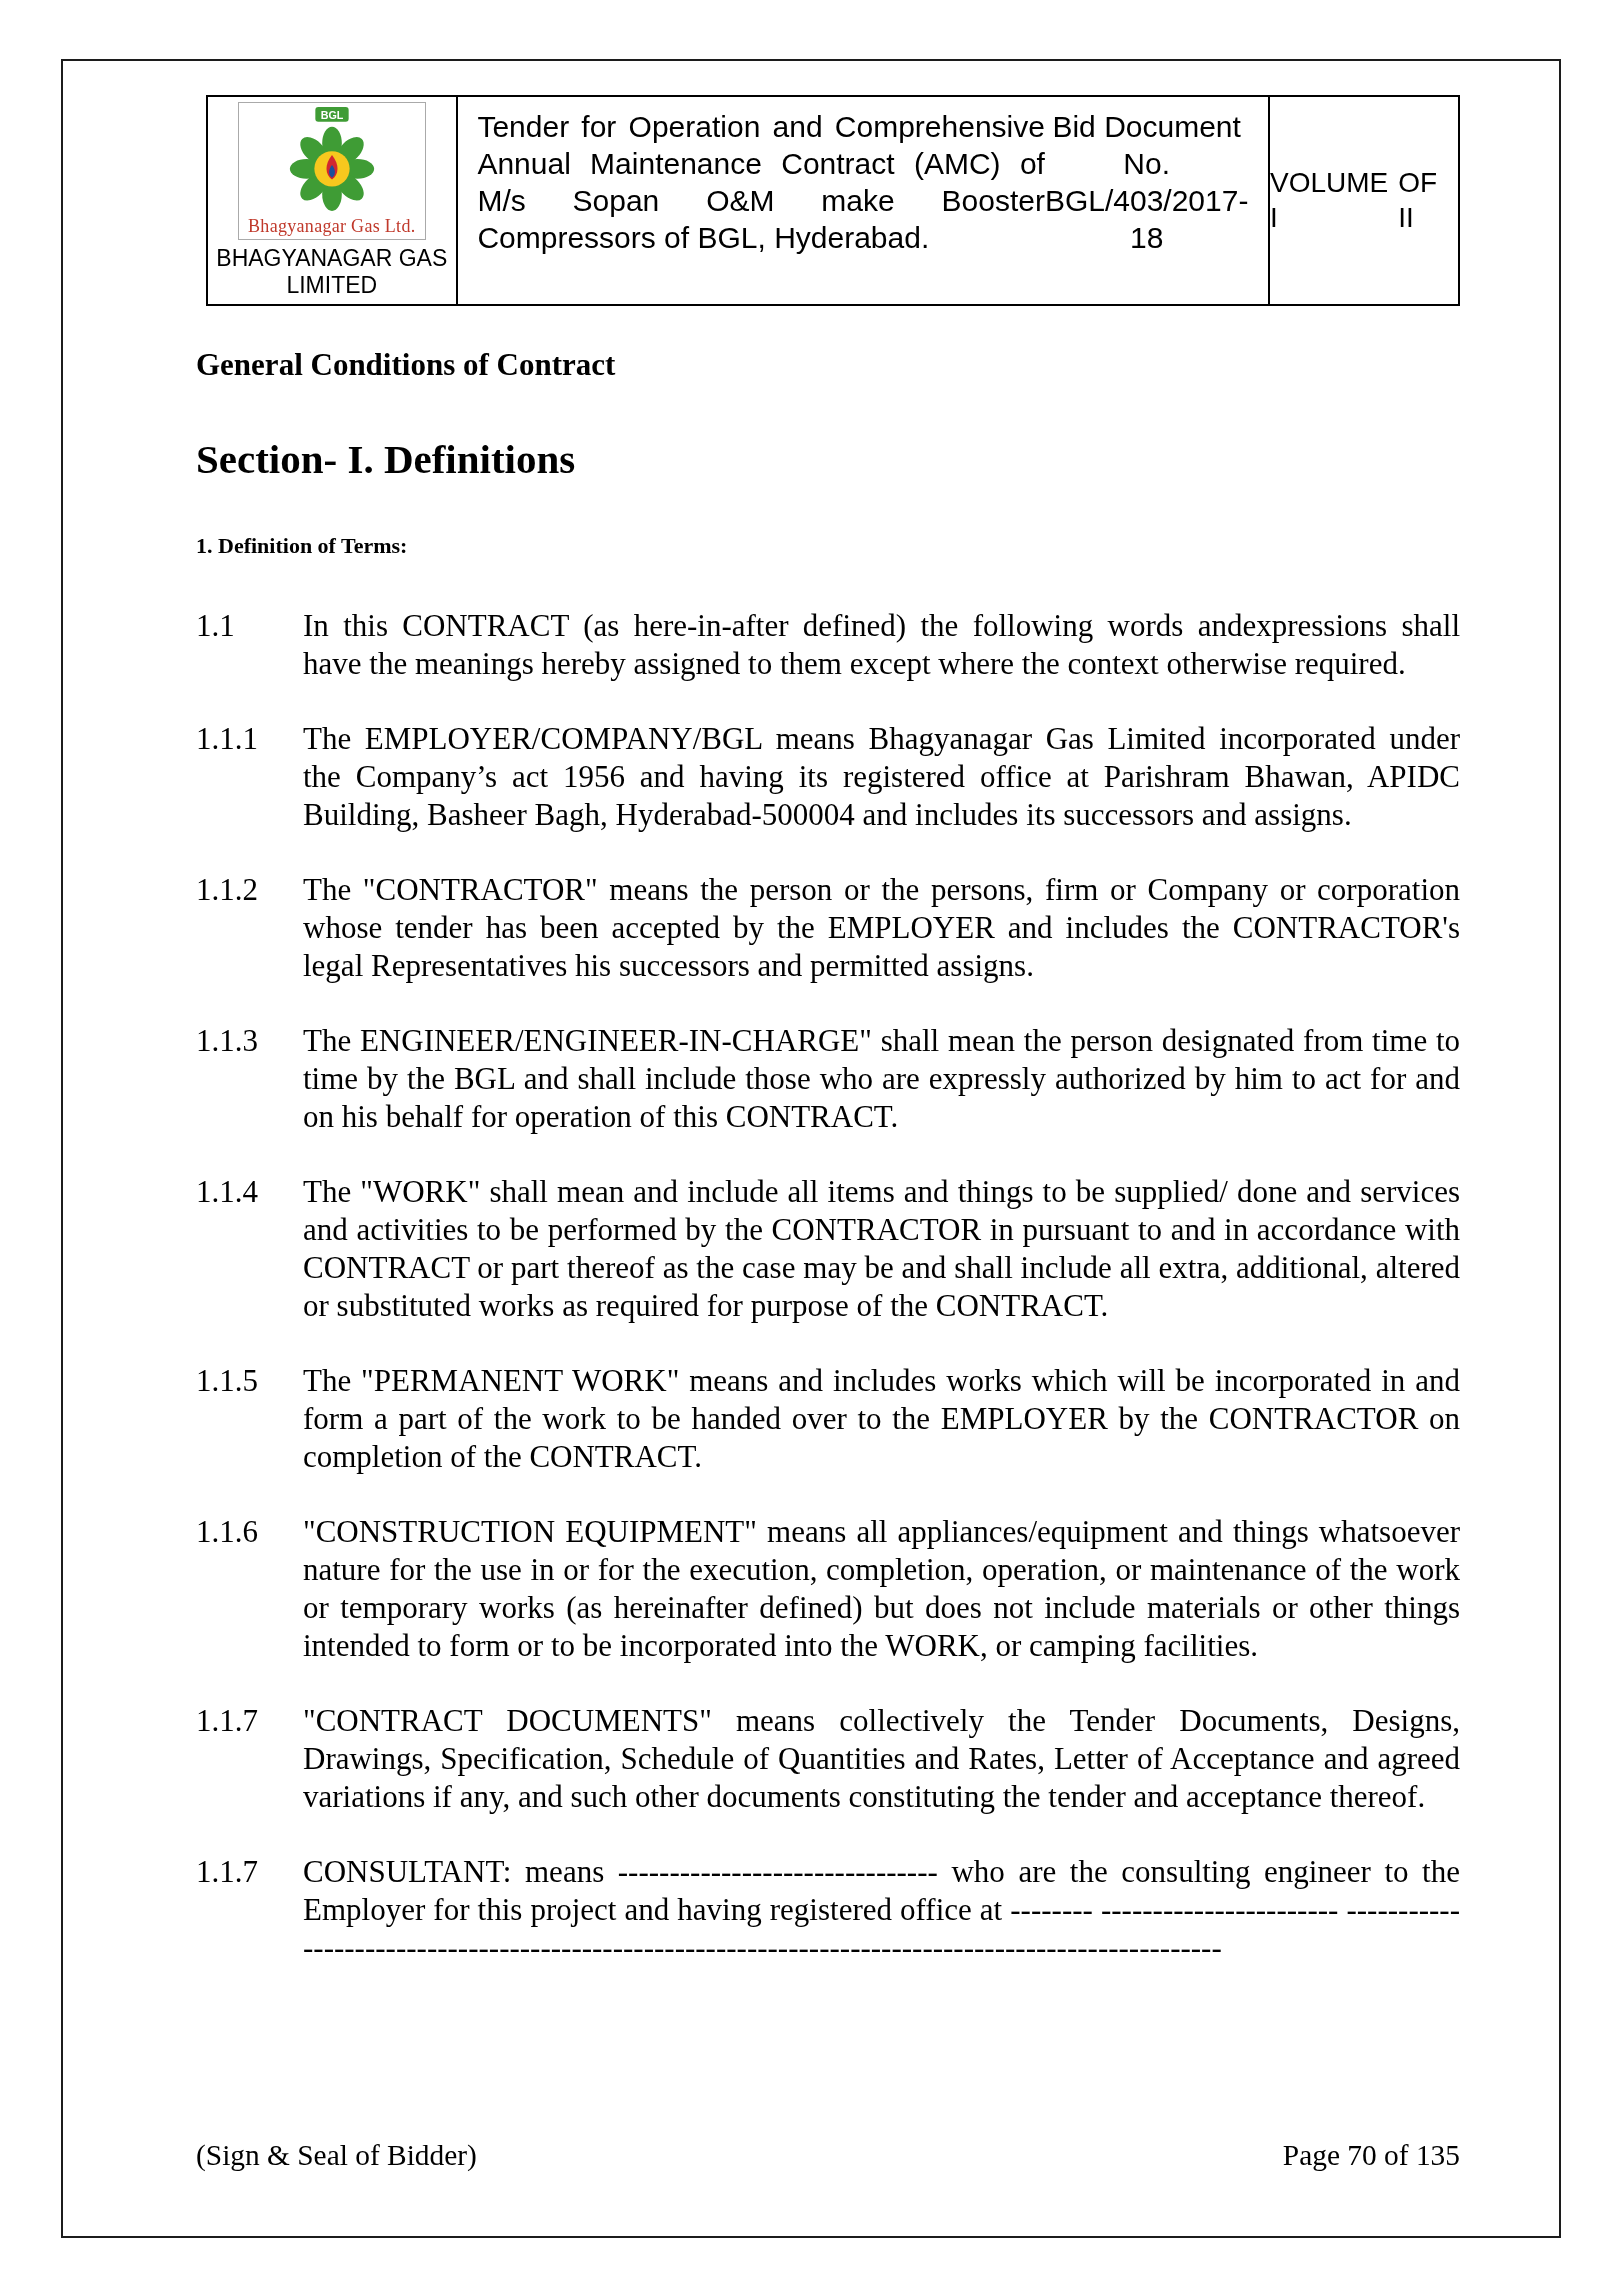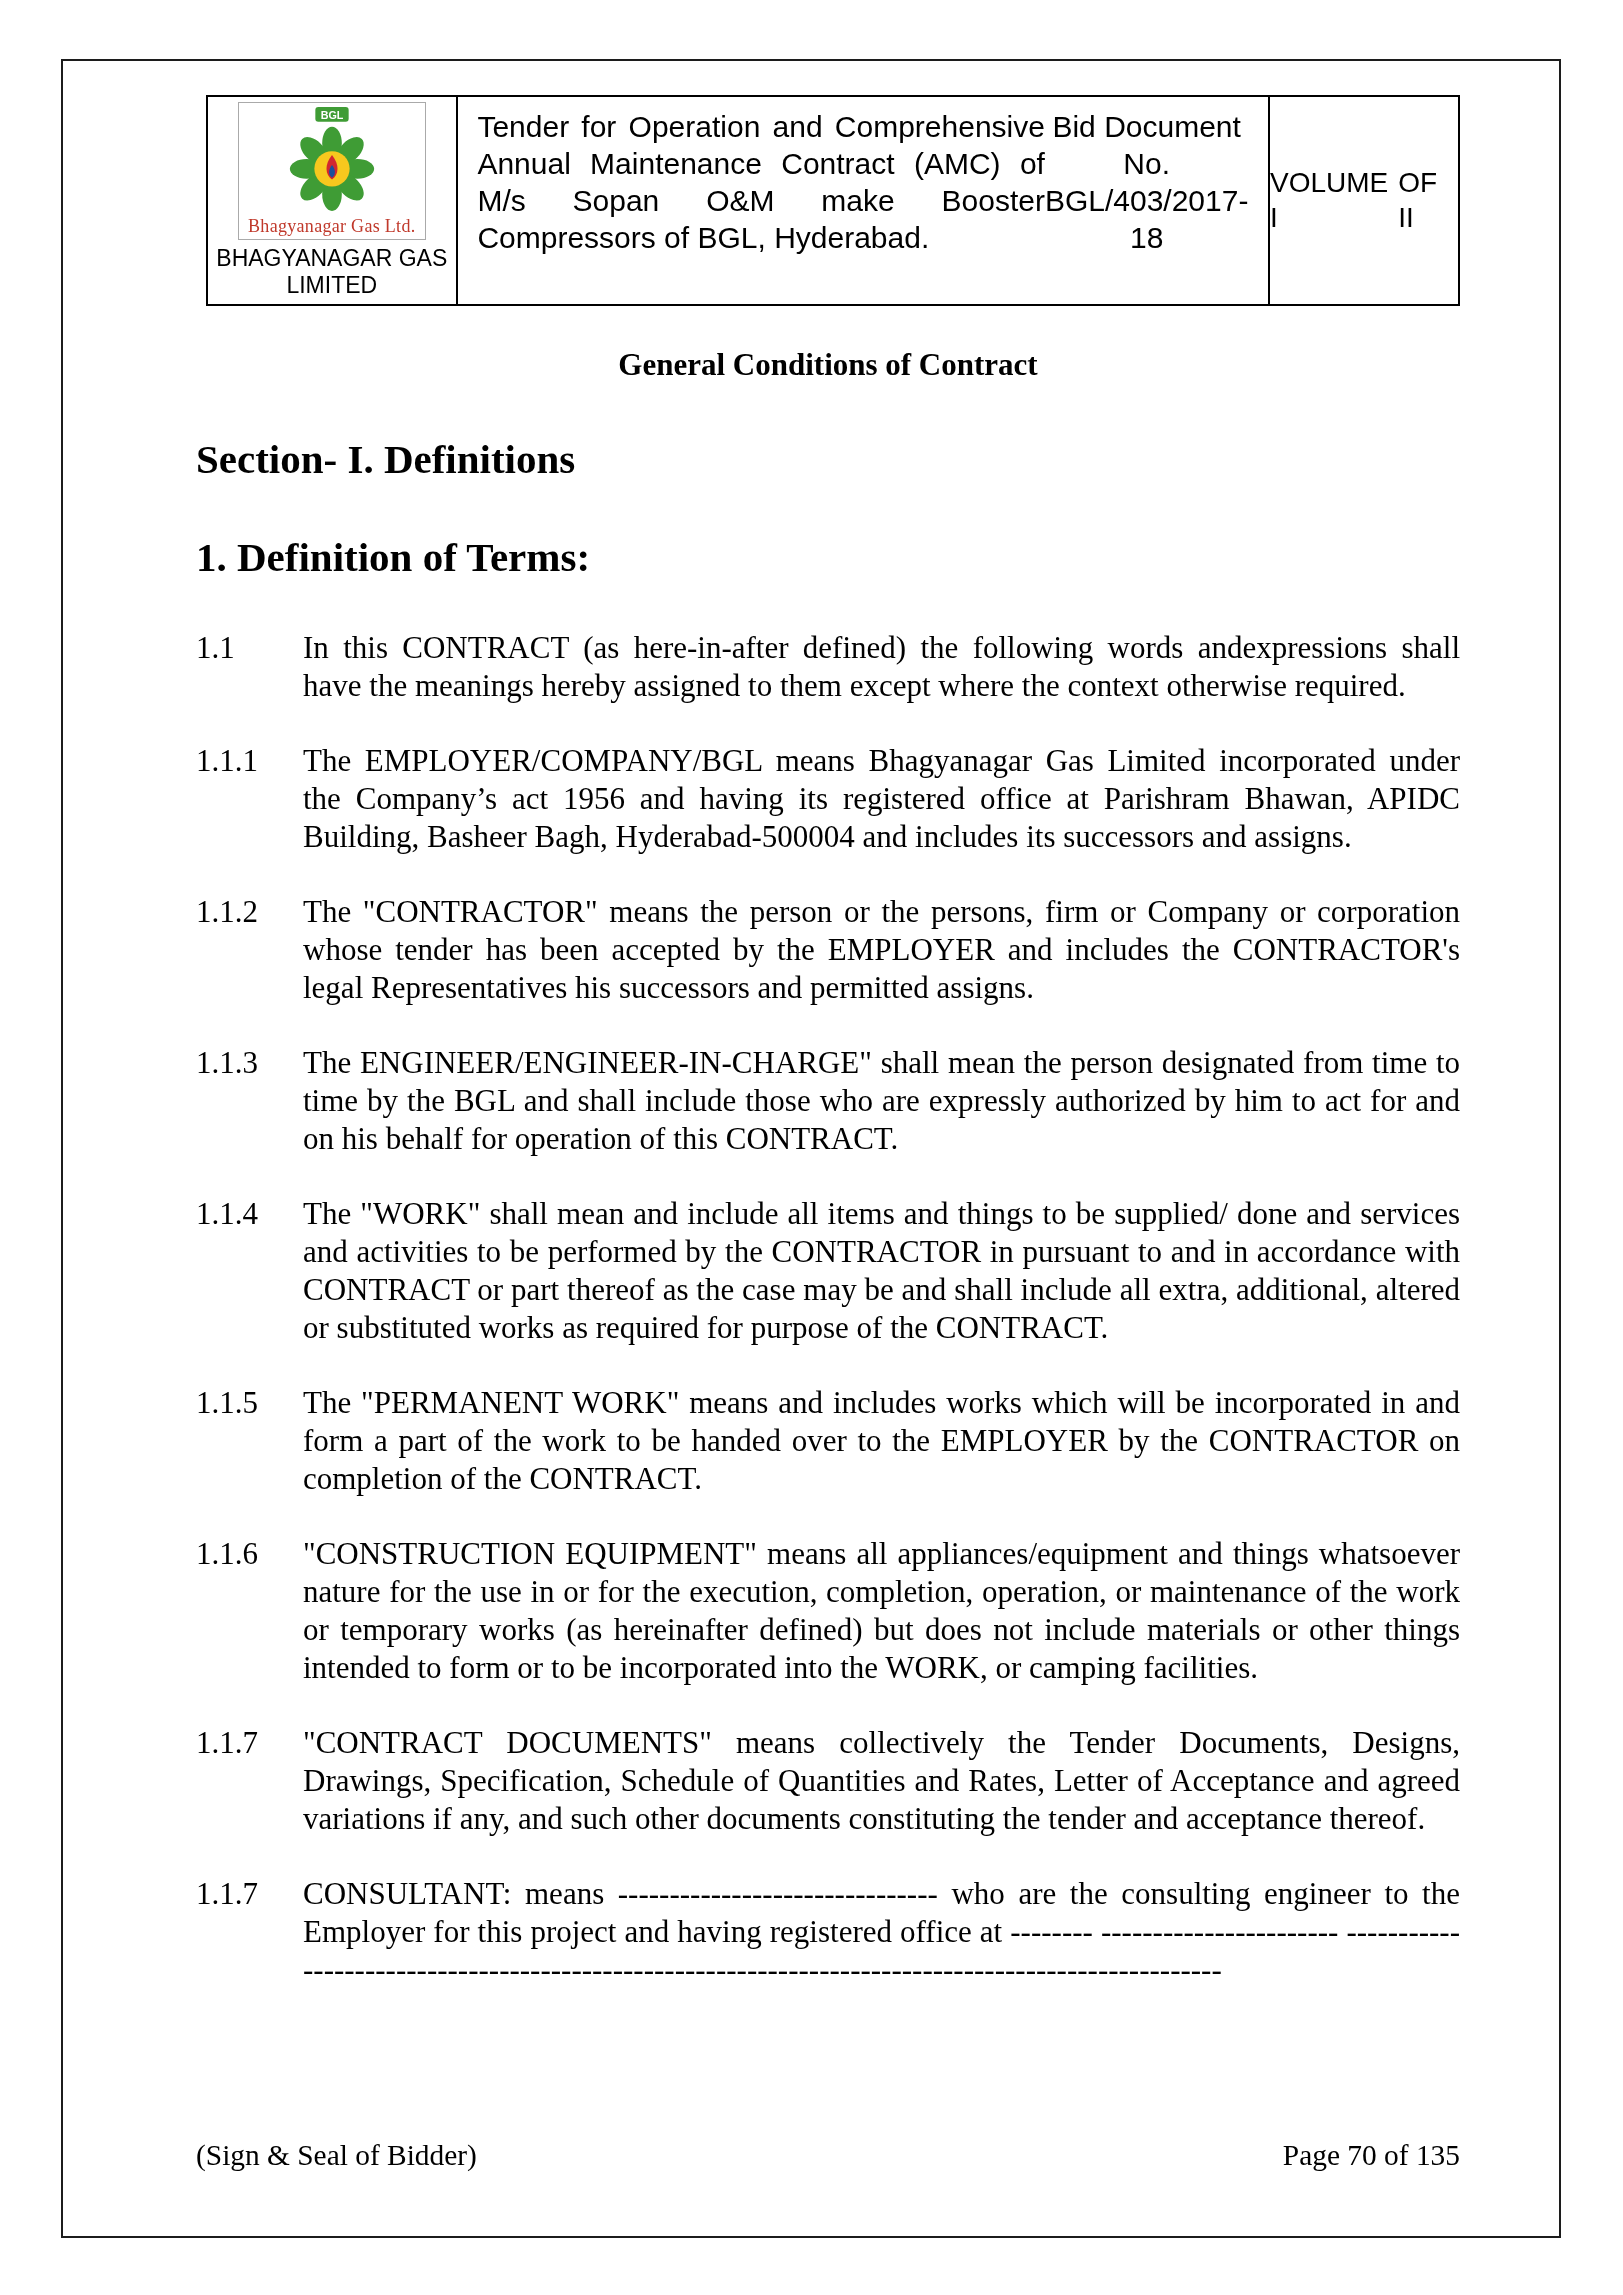--- a/index.html
+++ b/index.html
@@ -45,24 +45,24 @@
   }
   .tender-title { font-size:30px; line-height:37px; text-align:justify; }
   .bid-doc { font-size:30px; line-height:37px; text-align:center; }
   .volume-cell {
     width:188px; flex-direction:row; align-items:center; justify-content:center;
     font-family:"Liberation Sans", sans-serif; font-size:28px; line-height:35px;
   }
 
   
   .doc-title {
-    margin-top:41px; text-align:center; font-weight:bold; font-size:31px;
+    margin-top:41px; font-weight:bold; font-size:31px;
   }
   .section-heading { margin-top:52px; font-weight:bold; font-size:41px; }
-  .subsection-heading { margin-top:50px; font-weight:bold; font-size:41px; }
+  .subsection-heading { margin-top:50px; font-weight:bold; font-size:22px; }
 
   
   .clause-list { margin-top:48px; }
   .clause {
     display:flex; margin-bottom:37px; font-size:31px; line-height:38px;
   }
   .clause-num { width:107px; flex:none; }
   .clause-text { flex:1; text-align:justify; overflow-wrap:break-word; }
 
   

